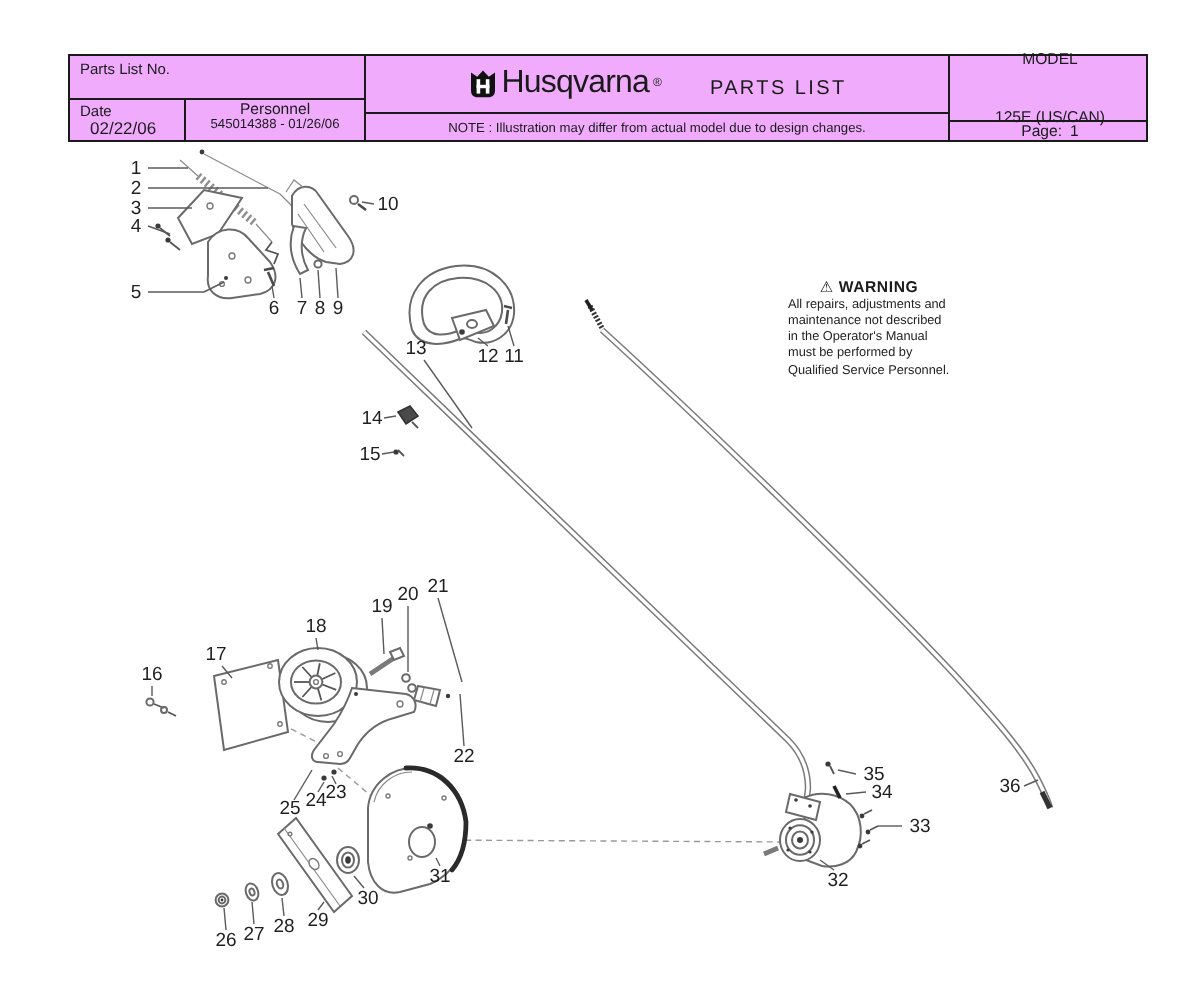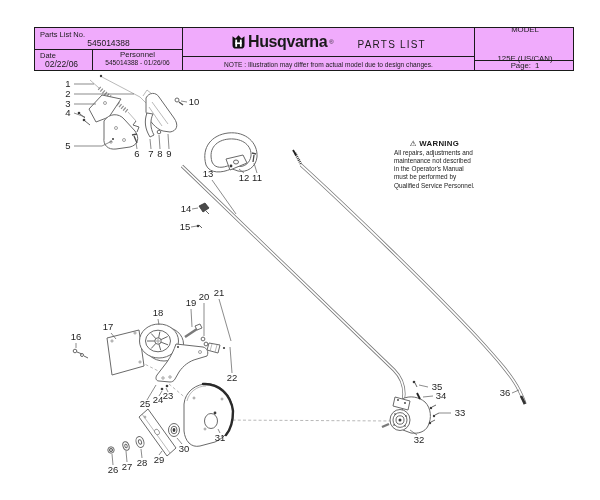--- a/index.html
+++ b/index.html
@@ -17,21 +17,21 @@
   .hlC{left:148px;width:291px;top:28px;height:1px}
   .hlD{left:440px;right:0;top:32px;height:1px}
   .hcell{position:absolute;white-space:nowrap}
   .plnL{left:5px;top:2px;font-size:7.5px}
   .plnV{left:0;top:10px;width:147px;text-align:center;font-size:8.5px}
   .dateL{left:5px;top:23px;font-size:7.5px}
   .dateV{left:10px;top:31px;font-size:8.5px}
   .repL{left:58px;top:22px;width:89px;text-align:center;font-size:7.8px}
   .repV{left:58px;top:31px;width:89px;text-align:center;font-size:6.6px}
   .brandRow{left:148px;top:0;width:291px;height:28px;display:flex;align-items:center;justify-content:center}
-  .brandName{font-size:16px;font-weight:bold;letter-spacing:-0.4px;margin-left:2px}
+  .brandName{font-size:16px;font-weight:normal;letter-spacing:-0.4px;margin-left:2px}
   .regMark{font-size:6px;vertical-align:8px;margin-left:2px}
   .docTitle{font-size:10px;letter-spacing:1.2px;margin-left:24px;margin-top:4px}
   .noteRow{left:148px;top:29px;width:291px;height:14px;display:flex;align-items:center;justify-content:center;font-size:6.6px}
   .modelCell{left:440px;top:0;width:100px;height:32px;display:flex;flex-direction:column;
              align-items:center;justify-content:center;gap:20px;font-size:7.8px}
   .pageCell{left:440px;top:32px;width:100px;height:11px;display:flex;align-items:center;
             justify-content:center;gap:4px;font-size:7.8px}
 
   
   .warning{position:absolute;left:394px;top:139px;width:81px;z-index:1}
@@ -66,21 +66,20 @@
 
 <div class="hdr">
   <div class="vl vl1"></div>
   <div class="vl vl2"></div>
   <div class="hl hlA"></div>
   <div class="vl vlB"></div>
   <div class="hl hlC"></div>
   <div class="hl hlD"></div>
 
   <div class="hcell plnL">Parts List No.</div>
-  <div class="hcell plnV">545014388</div>
   <div class="hcell dateL">Date</div>
   <div class="hcell dateV">02/22/06</div>
   <div class="hcell repL">Personnel</div>
   <div class="hcell repV">545014388 - 01/26/06</div>
 
   <div class="hcell brandRow">
     <svg width="15" height="16" viewBox="0 0 15 16">
       <path d="M1.5,5.5 L1.5,2.2 L4.6,4.4 L7.5,1.2 L10.4,4.4 L13.5,2.2 L13.5,11.2 C13.5,13.4 12.3,14.6 10.2,14.6 L4.8,14.6 C2.7,14.6 1.5,13.4 1.5,11.2 Z" fill="#111"></path>
       <rect x="4.3" y="5.6" width="1.8" height="7.2" fill="#fff"></rect>
       <rect x="8.9" y="5.6" width="1.8" height="7.2" fill="#fff"></rect>

